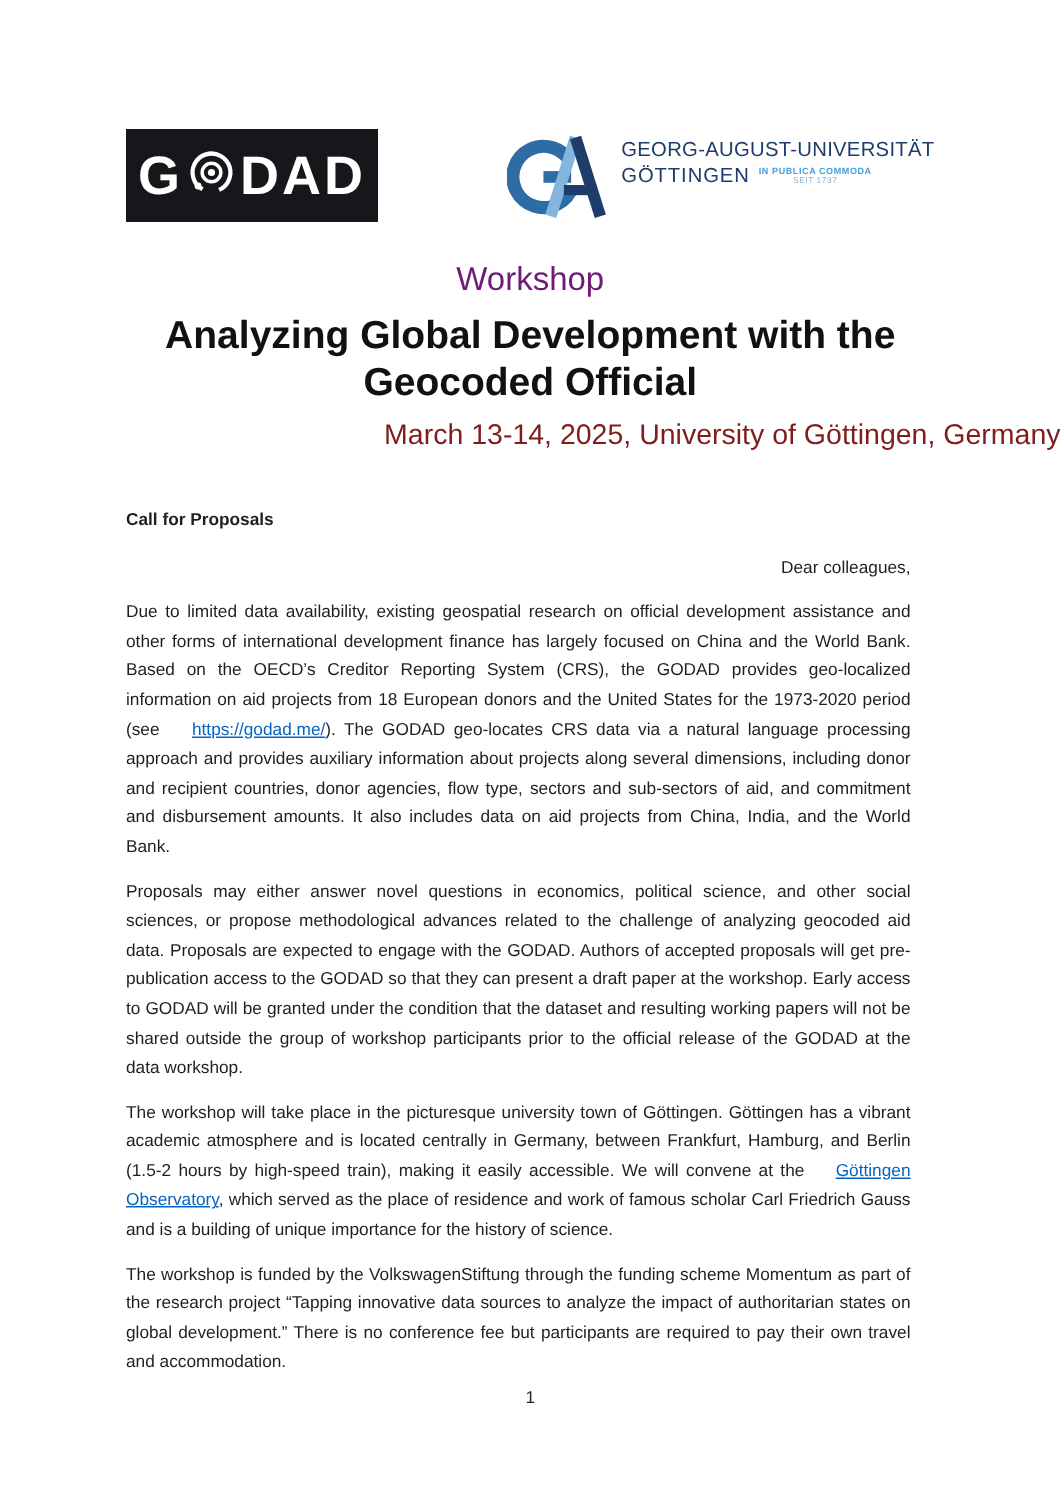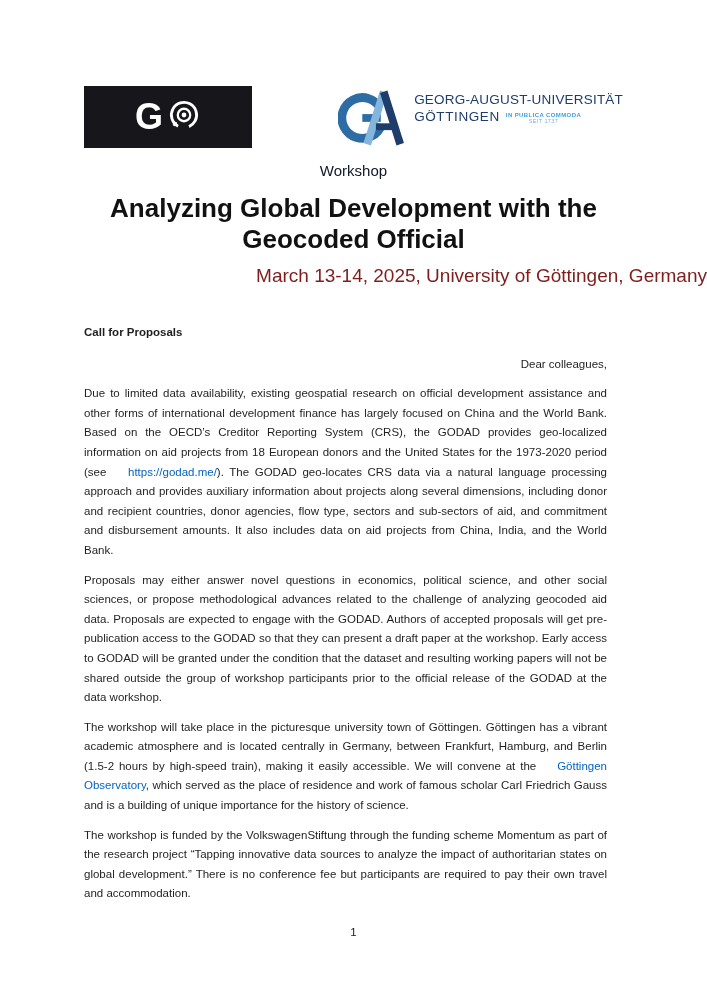--- a/index.html
+++ b/index.html
@@ -43,41 +43,41 @@
   .uni-motto {
     color:#3fa0dc; font-size:6px; font-weight:bold; letter-spacing:0.4px;
     line-height:6px; white-space:nowrap;
   }
   .uni-since {
     color:#7db1da; font-size:5.5px; letter-spacing:0.4px; line-height:6px;
     white-space:nowrap;
   }
   
   .kicker {
-    margin-top:6px; text-align:center;
-    font-size:15px; line-height:26px; color:#0f172a;
+    margin-top:20px; text-align:center;
+    font-size:22px; line-height:26px; color:#701a75;
   }
   .title {
     margin:9px auto 0 auto; max-width:560px; text-align:center;
     font-size:26px; font-weight:bold; line-height:31px; color:#111111;
   }
   .dateline {
     margin-top:7px; text-align:right;
     font-size:19px; line-height:28px; color:#7f1d1d;
   }
   
   .content {
     margin:33px 100px 0 84px;
     font-size:11.5px; line-height:19.6px;
     text-align:justify;
   }
   .content p { margin:0 0 10px 0; }
   .section-heading { font-weight:bold; margin-bottom:12px !important; }
   .salutation { text-align:right; }
-  a.doclink { color:#0563c1; cursor:pointer;padding-left:16px; }
+  a.doclink { color:#0563c1; text-decoration:underline; cursor:pointer;padding-left:16px; }
   .page-number {
     position:absolute; top:926px; left:0; width:100%;
     text-align:center; font-size:11.5px; color:#222222;
   }
 </style>
 </head>
 <body>
 
 <div class="page">
 
@@ -86,20 +86,21 @@
     <div class="godad-logo">
       <span class="godad-text">G</span>
       <span class="godad-at">
         <svg width="32" height="32" viewBox="0 0 36 36">
           <circle cx="18" cy="18" r="14.2" fill="none" stroke="#ffffff" stroke-width="3.2" stroke-dasharray="76 13.2" transform="rotate(118 18 18)"></circle>
           <circle cx="7.9" cy="28.1" r="2.6" fill="#ffffff"></circle>
           <circle cx="18" cy="18" r="7" fill="none" stroke="#ffffff" stroke-width="2.6"></circle>
           <circle cx="18" cy="18" r="2.7" fill="#ffffff"></circle>
         </svg>
       </span>
+      <span class="godad-text">DAD</span>
     </div>
 
     <div class="uni-logo">
       <span>
         <svg width="70" height="62" viewBox="0 0 72 62">
           <circle cx="25" cy="32" r="21" fill="none" stroke="#2e6da4" stroke-width="9" stroke-dasharray="112 20" transform="rotate(18 25 32)"></circle>
           <line x1="25" y1="32" x2="44" y2="32" stroke="#2e6da4" stroke-width="8"></line>
           <line x1="30" y1="59" x2="47" y2="5" stroke="#84b5dc" stroke-width="8"></line>
           <line x1="47" y1="5" x2="64" y2="59" stroke="#1f3d6b" stroke-width="8"></line>
           <line x1="39" y1="41" x2="59" y2="41" stroke="#1f3d6b" stroke-width="7"></line>

